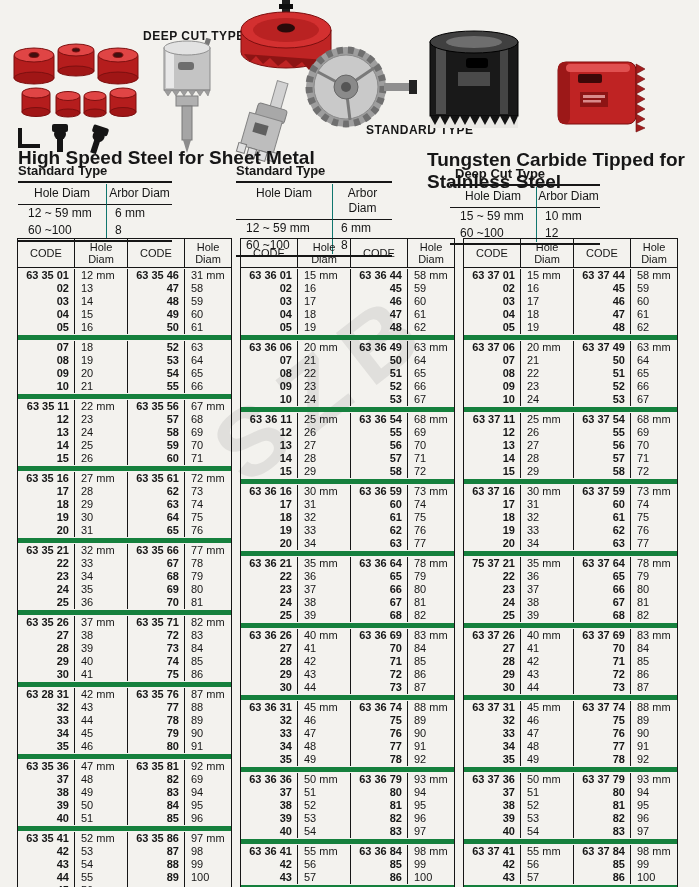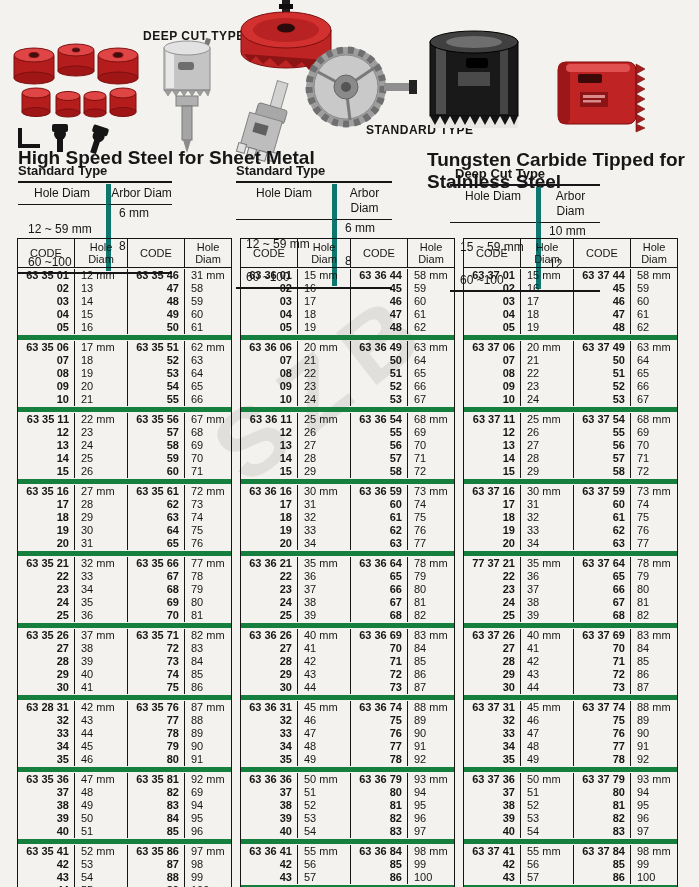--- a/index.html
+++ b/index.html
@@ -10,23 +10,23 @@
   .photo-label{font-size:12px;font-weight:700;letter-spacing:.5px;}
   .section-title{font-size:19px;font-weight:700;}
   .section-sub{font-size:13px;font-weight:700;}
   .watermark{font-size:96px;font-weight:700;color:rgba(110,110,110,.14);
              transform:rotate(-38deg);letter-spacing:18px;pointer-events:none;}
 
   
   .spec-table{position:absolute;display:grid;border-top:2px solid #161616;border-bottom:2px solid #161616;padding:1px 0;}
   .sp-cell{font-size:12px;line-height:15px;}
   .sp-h{text-align:center;padding:2px 0 3px;border-bottom:1px solid #161616;}
-  .sp-div{border-left:5px solid #0f766e;}
+  .sp-div{border-left:1px solid #0f766e;}
   .sp-c{padding:1px 0 1px 8px;}
-  .sp-c.left1{padding-left:10px;margin-top:16px;}
+  .sp-c.left1{padding-left:10px;}
 
   
   .main-table{position:absolute;left:17px;top:238px;display:flex;gap:8px;align-items:flex-start;}
   .subtable{border:1px solid #161616;border-bottom:none;width:213px;box-sizing:content-box;}
   .trow{display:grid;grid-template-columns:56px 53px 57px 47px;}
   .cell{height:13px;line-height:13px;font-size:11px;overflow:hidden;white-space:nowrap;}
   .cell.c1,.cell.c2,.cell.c3{border-left:1px solid #161616;}
   .code-cell{text-align:right;padding-right:5px;font-weight:700;}
   .diam-cell{padding-left:6px;}
   .thead{border-bottom:1px solid #161616;}
@@ -251,26 +251,20 @@
           </div>
           <div class="trow">
             <div class="cell c0 code-cell">05</div>
             <div class="cell c1 diam-cell">16</div>
             <div class="cell c2 code-cell">50</div>
             <div class="cell c3 diam-cell">61</div>
           </div>
         </div>
         <div class="block">
           <div class="trow">
-            <div class="cell c0 code-cell">63 35 06</div>
-            <div class="cell c1 diam-cell">17 mm</div>
-            <div class="cell c2 code-cell">63 35 51</div>
-            <div class="cell c3 diam-cell">62 mm</div>
-          </div>
-          <div class="trow">
             <div class="cell c0 code-cell">07</div>
             <div class="cell c1 diam-cell">18</div>
             <div class="cell c2 code-cell">52</div>
             <div class="cell c3 diam-cell">63</div>
           </div>
           <div class="trow">
             <div class="cell c0 code-cell">08</div>
             <div class="cell c1 diam-cell">19</div>
             <div class="cell c2 code-cell">53</div>
             <div class="cell c3 diam-cell">64</div>
@@ -927,21 +921,21 @@
           </div>
           <div class="trow">
             <div class="cell c0 code-cell">20</div>
             <div class="cell c1 diam-cell">34</div>
             <div class="cell c2 code-cell">63</div>
             <div class="cell c3 diam-cell">77</div>
           </div>
         </div>
         <div class="block">
           <div class="trow">
-            <div class="cell c0 code-cell">77 37 21</div>
+            <div class="cell c0 code-cell">75 37 21</div>
             <div class="cell c1 diam-cell">35 mm</div>
             <div class="cell c2 code-cell">63 37 64</div>
             <div class="cell c3 diam-cell">78 mm</div>
           </div>
           <div class="trow">
             <div class="cell c0 code-cell">22</div>
             <div class="cell c1 diam-cell">36</div>
             <div class="cell c2 code-cell">65</div>
             <div class="cell c3 diam-cell">79</div>
           </div>

